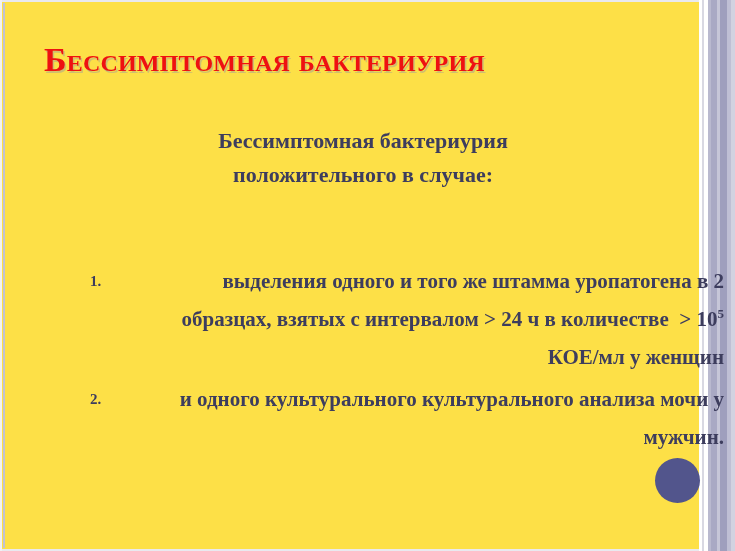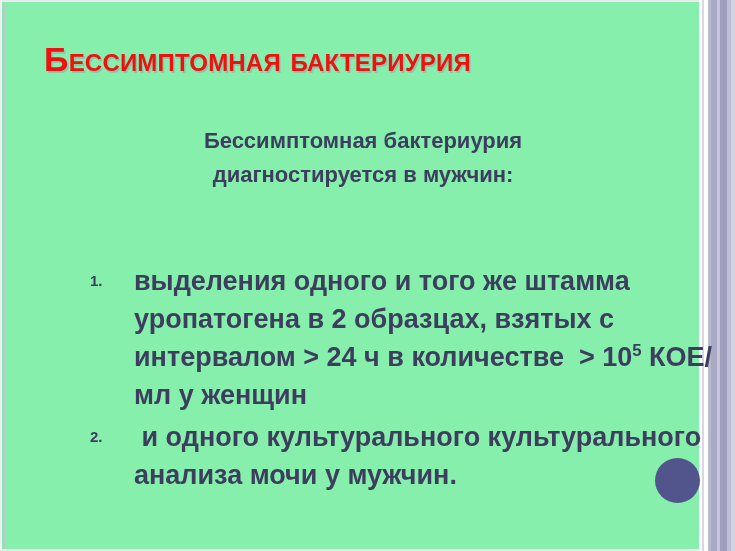--- a/index.html
+++ b/index.html
@@ -5,23 +5,23 @@
   html, body {
     margin: 0;
     padding: 0;
     background: #ffffff;
   }
 
   .slide {
     position: relative;
     width: 735px;
     height: 551px;
-    background: #86efac;
+    background: #fde047;
     overflow: hidden;
-    font-family: Liberation Sans, sans-serif;
+    font-family: Liberation Serif, serif;
     box-sizing: border-box;
   }
 
   
   .frame-top {
     position: absolute;
     left: 0; top: 0;
     width: 735px; height: 2px;
     background: #e9e9ef;
   }
@@ -103,24 +103,25 @@
     color: #3d3d5e;
     font-size: 15px;
     font-weight: bold;
     line-height: 38px;
     padding-left: 6px;
     box-sizing: border-box;
   }
   .item-text {
     flex: 1 1 auto;
     color: #3d3d5e;
-    font-size: 27px;
+    font-size: 21px;
     font-weight: bold;
     line-height: 38px;
     white-space: pre-wrap;
+    text-align: right;
   }
   .item-text sup {
     font-size: 0.62em;
     vertical-align: super;
     line-height: 0;
   }
 
   
   .circle-deco {
     position: absolute;
@@ -151,21 +152,21 @@
       <div class="stripe" style="background: rgb(198, 198, 216); width: 3px;"></div>
       <div class="stripe" style="background: rgb(159, 159, 189); width: 7px;"></div>
       <div class="stripe" style="background: rgb(191, 191, 212); width: 4px;"></div>
       <div class="stripe" style="background: rgb(210, 210, 224); width: 4px;"></div>
     </div>
 
   <h1 class="title">Бессимптомная бактериурия</h1>
 
   <div class="lead">
     <span class="lead-line">Бессимптомная бактериурия</span>
-    <span class="lead-line">диагностируется в мужчин:</span>
+    <span class="lead-line">положительного в случае:</span>
   </div>
 
   <ol class="list" id="numbered-list">
       <li class="list-item">
         <span class="marker">1.</span>
         <span class="item-text">выделения одного и того же штамма уропатогена в 2 образцах, взятых с интервалом &gt; 24 ч в количестве  &gt; 10<sup>5</sup> КОЕ/мл у женщин</span>
       </li>
       <li class="list-item">
         <span class="marker">2.</span>
         <span class="item-text"> и одного культурального культурального анализа мочи у мужчин.</span>

